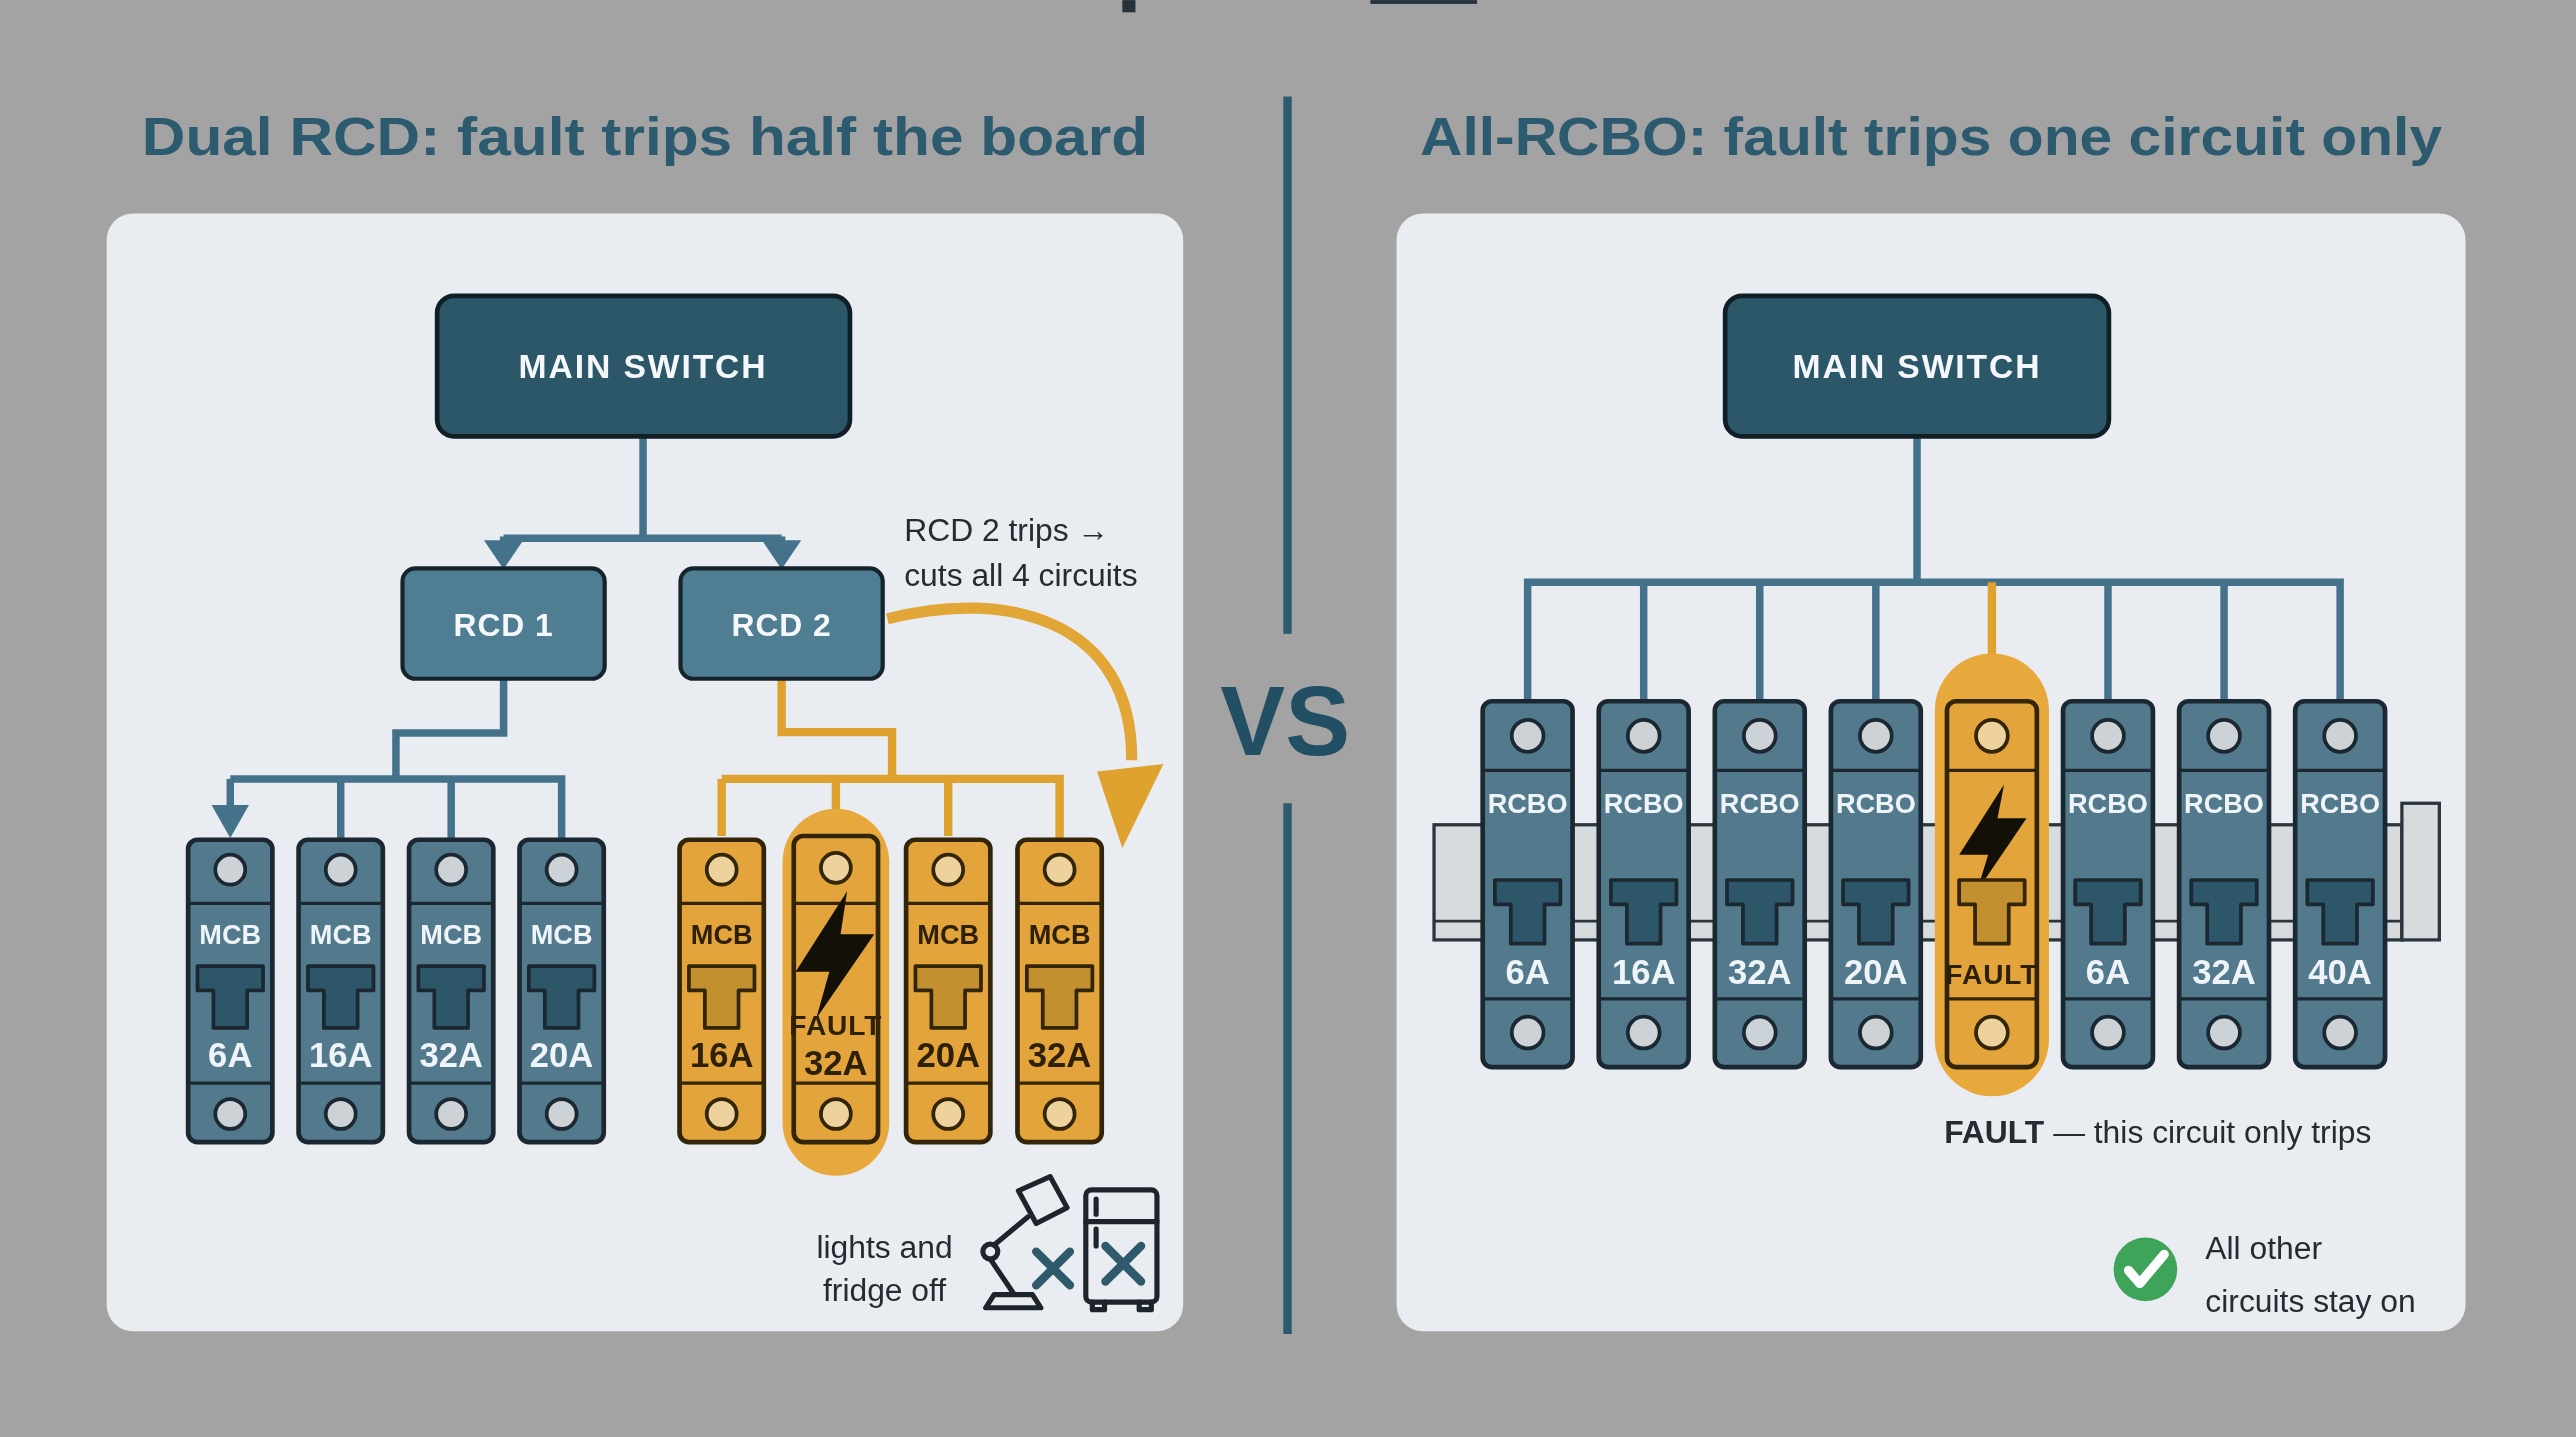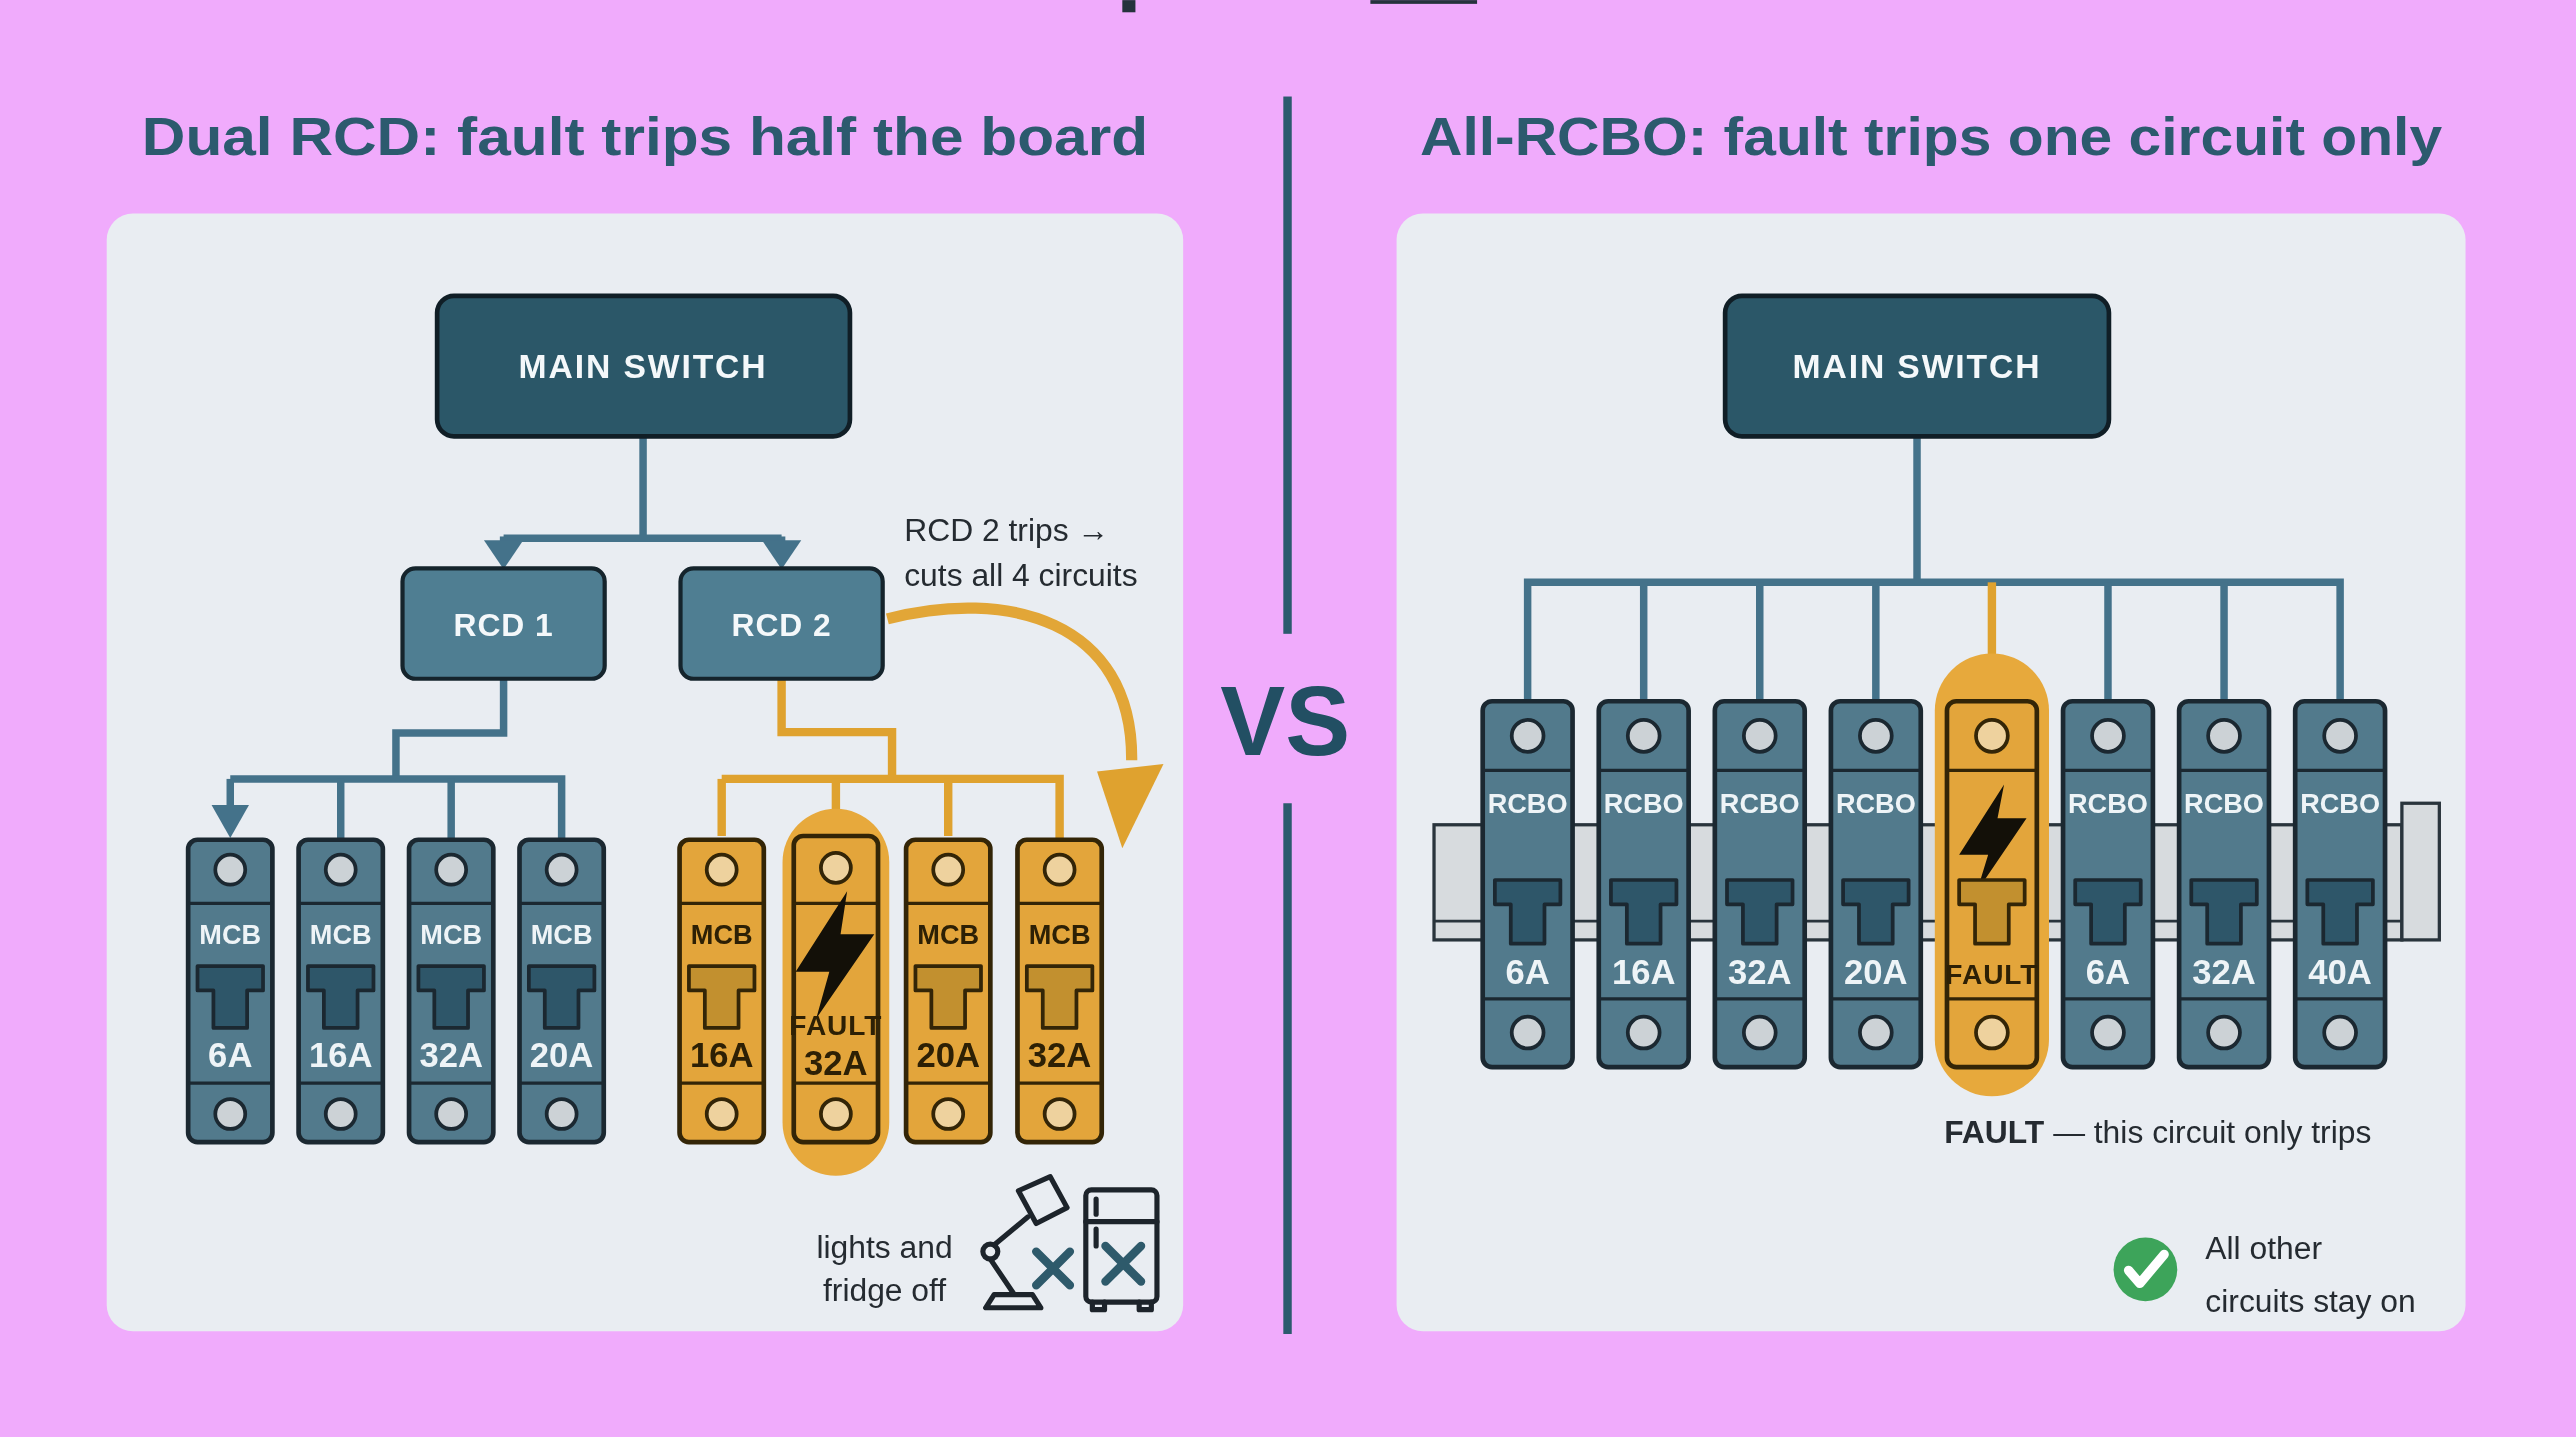--- a/index.html
+++ b/index.html
@@ -1,16 +1,16 @@
 <!DOCTYPE html>
 <html style="font-size:15px"><head>
 <meta charset="utf-8">
 <style>
   html,body{margin:0;padding:0;background:#ffffff;}
-  .canvas{position:relative;width:2576px;height:1438px;background:#f0abfc;overflow:hidden;
+  .canvas{position:relative;width:2576px;height:1438px;background:#a3a3a3;overflow:hidden;
           font-family:"Liberation Sans",sans-serif;}
   svg{position:absolute;inset:0;display:block;}
   text{font-family:"Liberation Sans",sans-serif;}
   
   .panel{fill:#e9edf2;}
   
   .line-teal{stroke:#44728a;stroke-width:8;fill:none;}
   .line-teal-thin{stroke:#44728a;stroke-width:8;fill:none;}
   .line-orange{stroke:#dfa22f;stroke-width:9;fill:none;}
   .arr-teal{fill:#44728a;stroke:none;}

